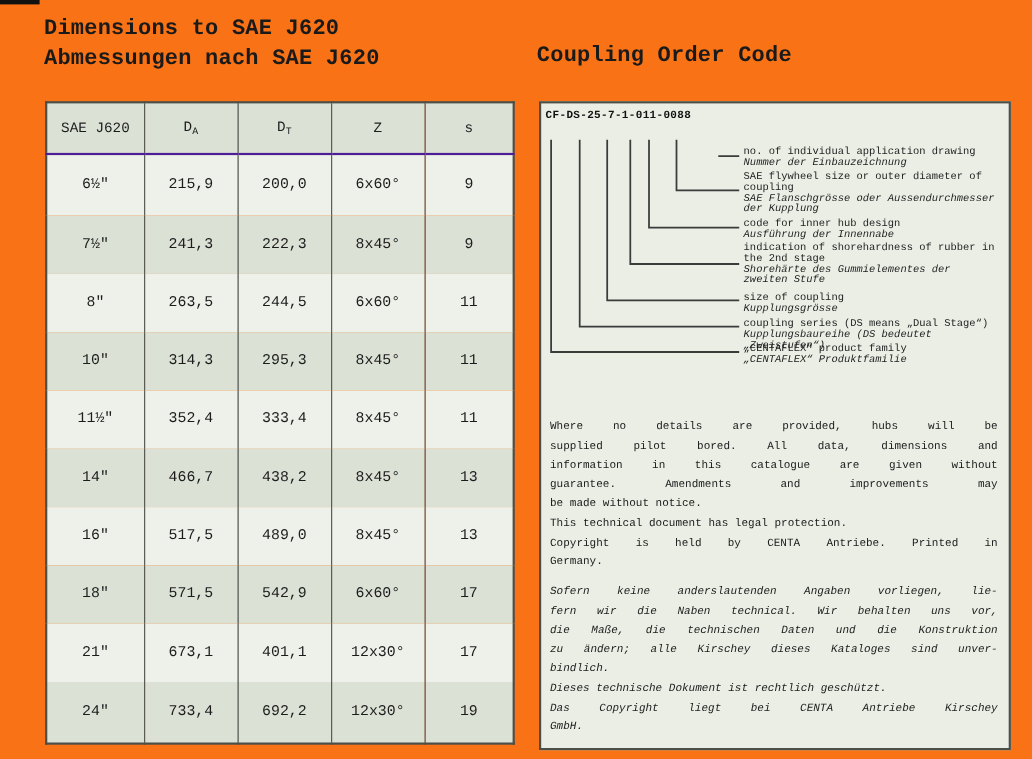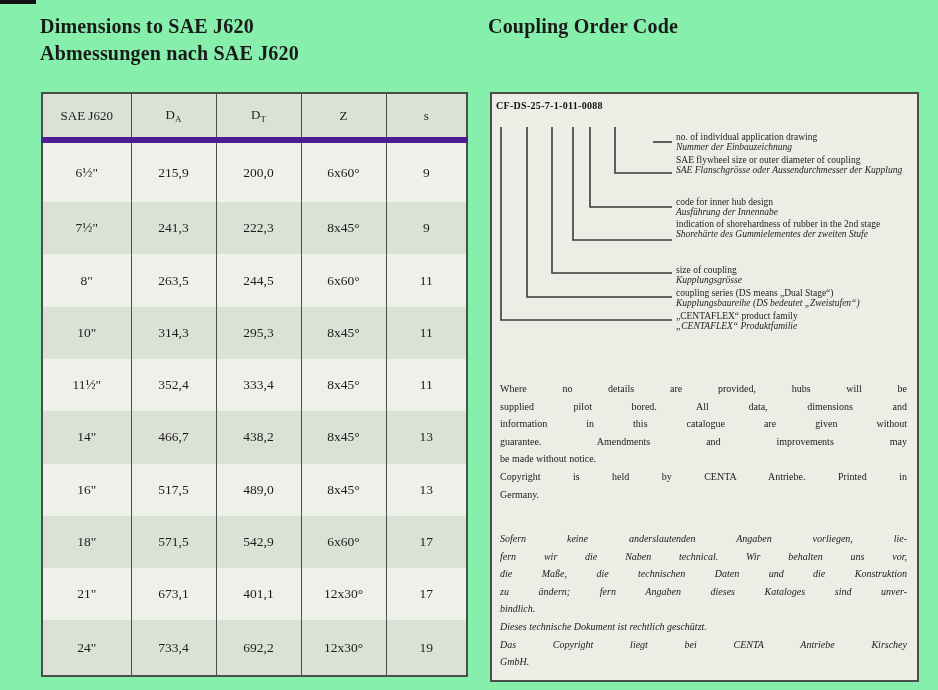--- a/index.html
+++ b/index.html
@@ -1,34 +1,34 @@
 <!DOCTYPE html>
 <html><head>
 <meta charset="utf-8">
 <style>
   html,body{margin:0;padding:0;background:#ffffff;}
-  .page{position:relative;width:938px;height:690px;background:#86efac;overflow:hidden;
-        font-family:Liberation Serif, serif;color:#1c1c1c;}
+  .page{position:relative;width:938px;height:690px;background:#f97316;overflow:hidden;
+        font-family:Liberation Mono, monospace;color:#1c1c1c;}
   .corner-mark{position:absolute;left:0;top:0;width:36px;height:4px;background:#111;}
 
   
   .title{position:absolute;top:13px;font-size:20px;font-weight:bold;line-height:27px;
          letter-spacing:0.2px;color:#1a1a1a;white-space:nowrap;}
   .title-left{left:40px;}
-  .title-right{left:488px;}
+  .title-right{left:488px;margin-top:24px;}
 
   
   .dim-table{position:absolute;left:41px;top:92px;width:427px;height:585px;
              border-collapse:collapse;table-layout:fixed;
              border:2px solid #4c4f48;font-size:13.5px;}
   .dim-table th,.dim-table td{border-right:1.5px solid #4c4f48;text-align:center;
              vertical-align:middle;font-weight:normal;padding:0;color:#1c1c1c;}
   .dim-table th:last-child,.dim-table td:last-child{border-right:none;}
   .dim-table thead tr{height:47px;background:#dce1d6;}
-  .dim-table thead th{border-bottom:6px solid #4c1d95;font-size:13px;}
+  .dim-table thead th{border-bottom:2px solid #4c1d95;font-size:13px;}
   .dim-table tbody tr:nth-child(odd){background:#eef1ea;}
   .dim-table tbody tr:nth-child(even){background:#dce1d6;}
   .sub{font-size:9px;vertical-align:-3px;}
 
   
   .code-box{position:absolute;left:490px;top:92px;width:425px;height:586px;
             background:#eaeee5;border:2px solid #4c4f48;}
   .order-code{position:absolute;left:4px;top:6px;font-size:10px;font-weight:bold;
               letter-spacing:0.3px;white-space:nowrap;color:#111;}
   .lines-svg{position:absolute;left:0;top:0;}
@@ -192,28 +192,29 @@
       <span class="legend-en">„CENTAFLEX“ product family</span>
       <span class="legend-de">„CENTAFLEX“ Produktfamilie</span>
     </div>
 
     <div class="notice notice-en">
       <span class="nline jl">Where no details are provided, hubs will be</span>
       <span class="nline jl">supplied pilot bored. All data, dimensions and</span>
       <span class="nline jl">information in this catalogue are given without</span>
       <span class="nline jl">guarantee. Amendments and improvements may</span>
       <span class="nline">be made without notice.</span>
+      <span class="nline">This technical document has legal protection.</span>
       <span class="nline jl">Copyright is held by CENTA Antriebe. Printed in</span>
       <span class="nline">Germany.</span>
     </div>
 
     <div class="notice notice-de">
       <span class="nline jl">Sofern keine anderslautenden Angaben vorliegen, lie-</span>
       <span class="nline jl">fern wir die Naben technical. Wir behalten uns vor,</span>
       <span class="nline jl">die Maße, die technischen Daten und die Konstruktion</span>
-      <span class="nline jl">zu ändern; fern Angaben dieses Kataloges sind unver-</span>
+      <span class="nline jl">zu ändern; alle Kirschey dieses Kataloges sind unver-</span>
       <span class="nline">bindlich.</span>
       <span class="nline">Dieses technische Dokument ist rechtlich geschützt.</span>
       <span class="nline jl">Das Copyright liegt bei CENTA Antriebe Kirschey</span>
       <span class="nline">GmbH.</span>
     </div>
   </div>
 </div>
 
 </body></html>

